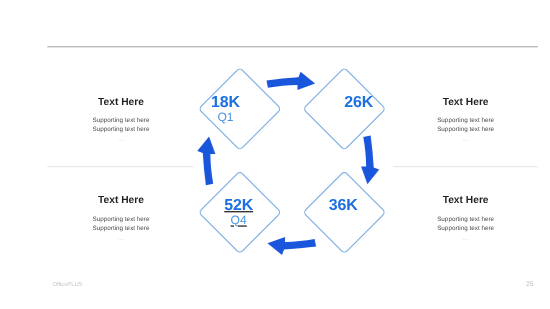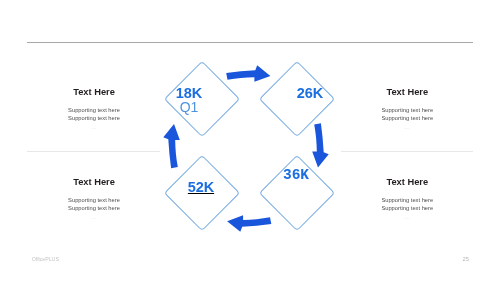--- a/index.html
+++ b/index.html
@@ -1,21 +1,21 @@
 <!DOCTYPE html>
 <html><head>
 <meta charset="utf-8">
 <style>
   html,body{margin:0;padding:0;}
   body{
     width:500px;height:281px;background:#ffffff;overflow:hidden;
     font-family:"Liberation Sans",sans-serif;
     -webkit-font-smoothing:antialiased;
   }
-  .slide{position:relative;width:432px;height:281px;background:#fff;}
+  .slide{position:relative;width:432px;height:281px;background:#fff;margin-left:16px;}
   .txtblock, .dia-label, .footer-brand, .page-num{
     -webkit-font-smoothing:antialiased;
     transform:translateZ(0);
   }
 
   .rule{position:absolute;background:#b3b3b3;height:1px;}
   .rule-top{left:27px;top:41.6px;width:446px;height:1.2px;background:#a8a8a8;}
   .rule-mid-left{left:27px;top:150.7px;width:133px;height:1.3px;background:#e7e7e7;}
   .rule-mid-right{left:341px;top:150.7px;width:132px;height:1.3px;background:#e7e7e7;}
 
@@ -45,21 +45,21 @@
   }
   .dia-label{
     position:absolute;width:90px;text-align:center;
     font-family:"Liberation Sans",sans-serif;
   }
   .dia-label .big{
     font-size:14.5px;font-weight:bold;color:#1b6fe0;line-height:14.5px;
     letter-spacing:-0.1px;
   }
   .dia-label .small{
-    font-size:14px;color:#4f93de;line-height:11px;margin-top:1px;
+    font-size:11px;color:#4f93de;line-height:11px;margin-top:1px;
   }
 
   svg.arrow{position:absolute;overflow:visible;}
 
   .footer-brand{
     position:absolute;left:31.8px;top:255.5px;font-size:5.3px;color:#c4c4c4;
     letter-spacing:-0.05px;
   }
   .page-num{
     position:absolute;left:462.5px;top:255.5px;font-size:5.8px;color:#b5b5b5;
@@ -115,27 +115,28 @@
     <div class="big">18K</div>
     <div class="small">Q1</div>
   </div>
 
   <div class="diamond" style="left:270px;top:72px;"></div>
   <div class="dia-label" style="left:265px;top:86px;">
     <div class="big">26K</div>
   </div>
 
   <div class="diamond" style="left:270px;top:166px;"></div>
-  <div class="dia-label" style="left:251px;top:168px;font-family:Liberation Mono, monospace;">
+  <div class="dia-label" style="left:251px;top:180px;">
     <div class="big">36K</div>
   </div>
 
   <div class="diamond" style="left:175px;top:166px;"></div>
   <div class="dia-label" style="left:156px;top:180px;text-decoration:underline;">
     <div class="big">52K</div>
+    <div class="small">Q4</div>
   </div>
 
   <svg class="arrow" style="left:226.4px;top:65px;width:44.5px;height:17px;" viewBox="0 0 44.5 17">
     <path d="M 0.2 8.1 C 9.9 6.77, 19.6 5.83, 29.3 5.3 L 31.2 0.3 L 44.4 11 L 28.4 16.8 L 28.4 12.2 C 19.43 12.27, 10.47 13.13, 1.5 14.8 Z" fill="#1a56db"></path>
   </svg>
 
   <svg class="arrow" style="left:312.2px;top:123.2px;width:17px;height:44.5px;" viewBox="0 0 17 44.5">
     <path d="M 8.9 0.2 C 10.23 9.9, 11.17 19.6, 11.7 29.3 L 16.7 31.2 L 6.0 44.4 L 0.2 28.4 L 4.8 28.4 C 4.73 19.43, 3.87 10.47, 2.2 1.5 Z" fill="#1a56db"></path>
   </svg>
 

